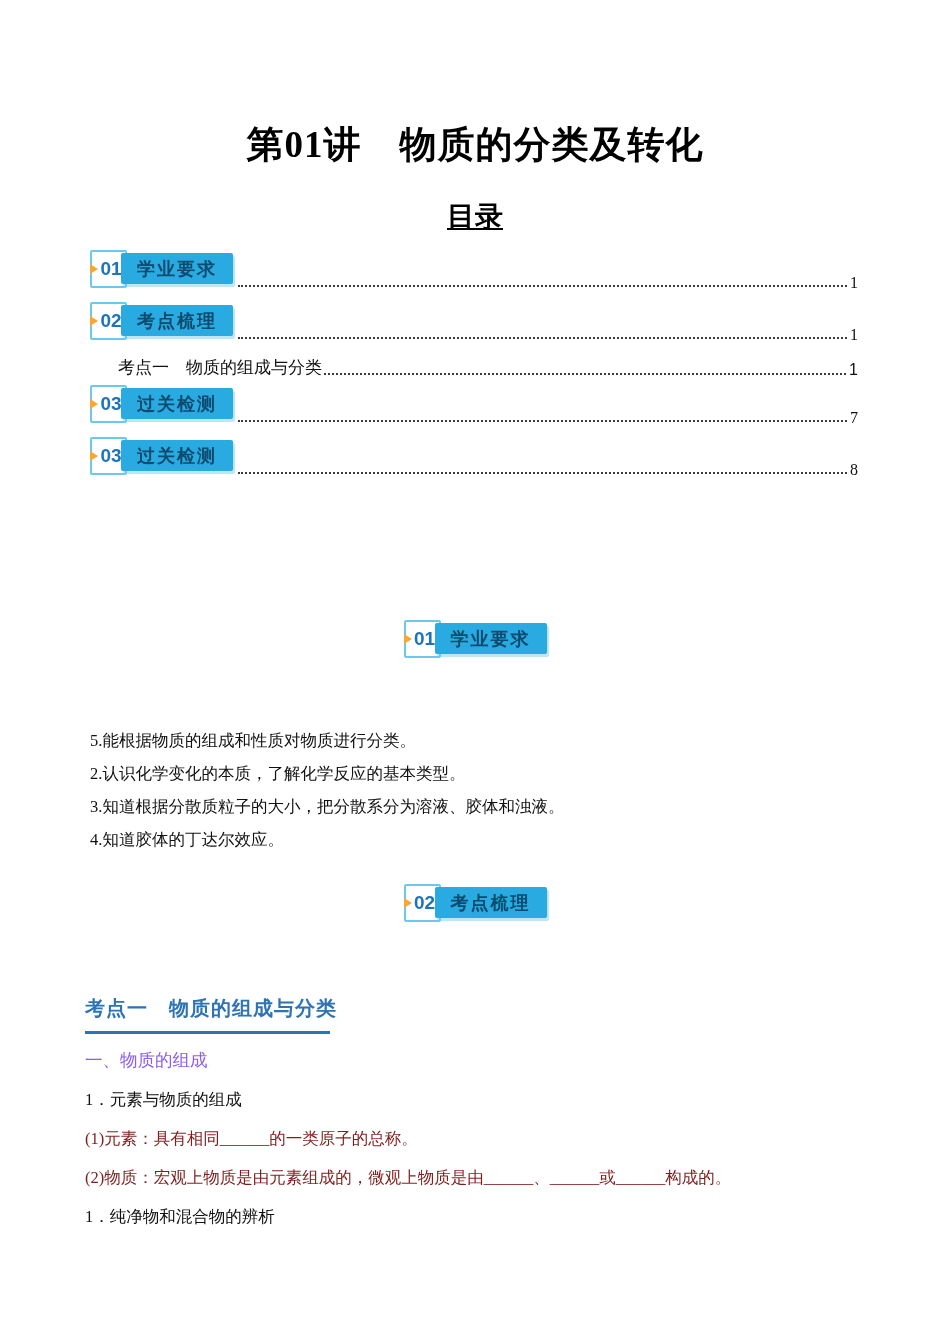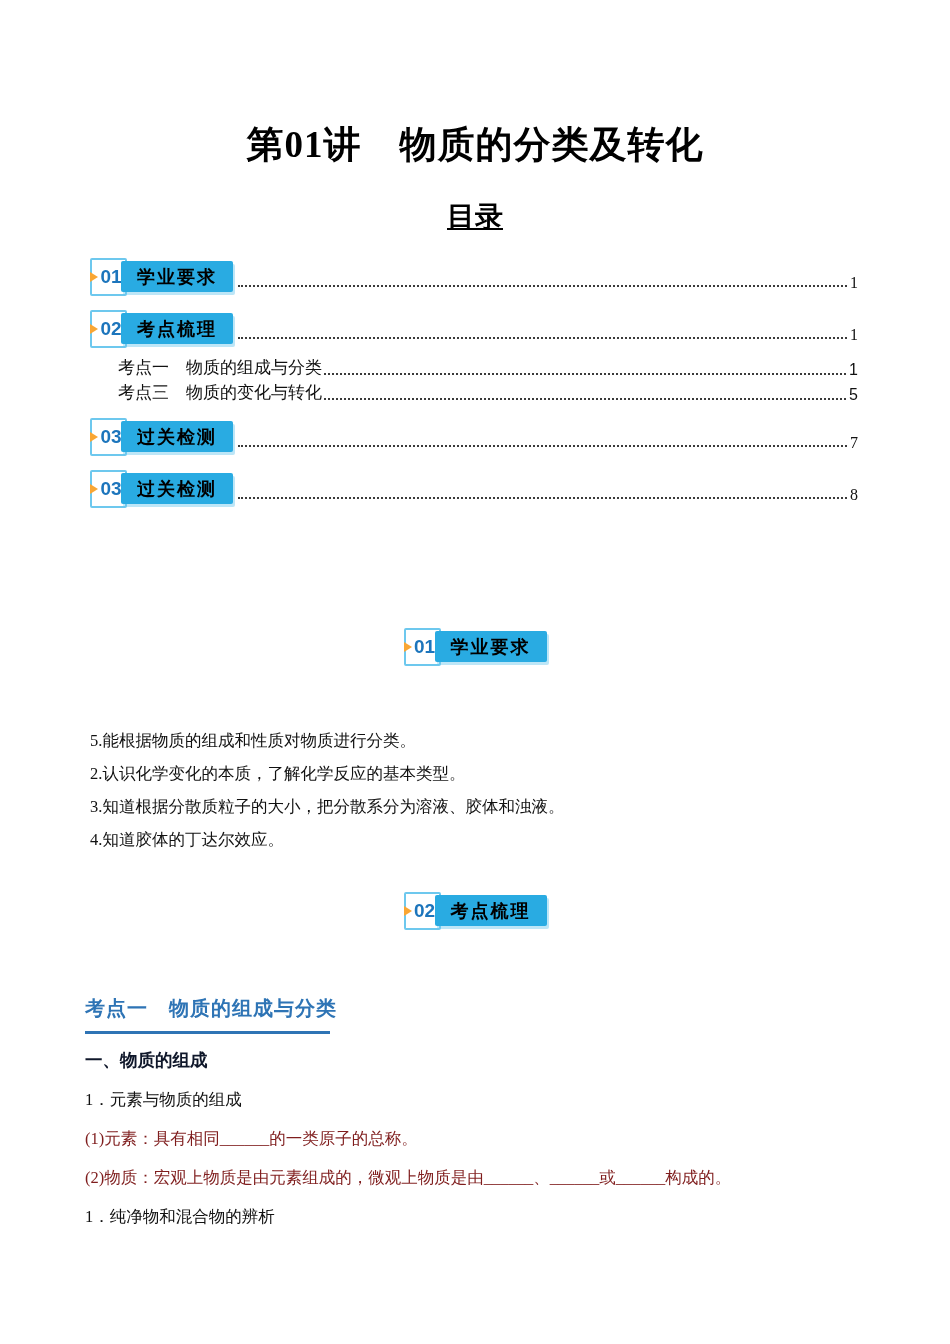--- a/index.html
+++ b/index.html
@@ -21,21 +21,21 @@
     font-size:37px; font-weight:bold; color:#000;
     letter-spacing:1px;
   }
   .toc-title {
     position:absolute; top:198px; left:0; right:0;
     text-align:center;
     font-size:28px; font-weight:bold; color:#000;text-decoration:underline;
   }
 
   
-  .badge { display:inline-flex; align-items:flex-start; position:relative;margin-top:8px; }
+  .badge { display:inline-flex; align-items:flex-start; position:relative; }
   .numbox {
     width:37px; height:38px;
     background:#fff;
     border:2px solid #6DC8EE;
     border-radius:2px;
     color:#1C75BC;
     font-family:"Liberation Sans", sans-serif;
     font-weight:bold; font-size:19px;
     display:flex; align-items:center; justify-content:center;
     position:relative;
@@ -47,21 +47,21 @@
     width:0; height:0;
     border-left:8px solid #F9A633;
     border-top:5px solid transparent;
     border-bottom:5px solid transparent;
   }
   .blabel {
     margin-left:-6px; margin-top:3px;
     height:31px;
     padding:0 16px;
     background:#29ABE2;
-    color:#000000;
+    color:#0c4a6e;
     font-family:"Liberation Sans", sans-serif;
     font-weight:bold; font-size:18px;
     letter-spacing:2px;
     display:flex; align-items:center;
     border-radius:2px;
     position:relative; z-index:2;
     box-shadow:2px 3px 0 rgba(109,200,238,0.45);
   }
 
   
@@ -107,21 +107,21 @@
   .kaodian { position:absolute; top:995px; left:85px; right:80px; }
   .kd-heading {
     color:#2E74B5;
     font-family:"Liberation Sans", sans-serif;
     font-weight:bold; font-size:20px;
     letter-spacing:1px;
   }
   .kd-rule { width:245px; height:3px; background:#2E74B5; margin-top:9px; }
   .kd-sub {
     font-family:"Liberation Sans", sans-serif;
-    font-weight:bold; font-size:17.5px; color:#0f172a;
+    font-weight:normal; font-size:17.5px; color:#8b5cf6;
     margin-top:14px;
   }
   .kd-item { font-size:16.5px; color:#111; margin-top:17px; line-height:22px; }
   .kd-p { font-size:16.5px; color:#7f1d1d; margin-top:17px; line-height:22px; }
 </style>
 </head>
 <body>
 
 <div class="page">
 
@@ -152,25 +152,20 @@
       </span>
       <span class="leader"></span>
       <span class="pagenum">1</span>
     </div>
 
     <div class="toc-children">
       <div class="toc-sub">
         <span>考点一　物质的组成与分类</span>
         <span class="leader"></span>
         <span class="pagenum">1</span>
-      </div>
-      <div class="toc-sub">
-        <span>考点三　物质的变化与转化</span>
-        <span class="leader"></span>
-        <span class="pagenum">5</span>
       </div>
     </div>
 
     <div class="toc-sec mt6">
       <span class="badge">
         <span class="numbox">
           <i class="tri"></i>
           <span>03</span>
         </span>
         <span class="blabel">过关检测</span>

